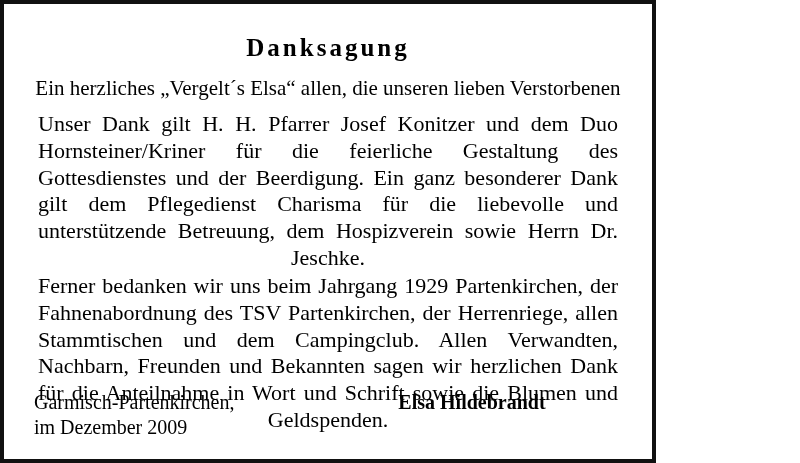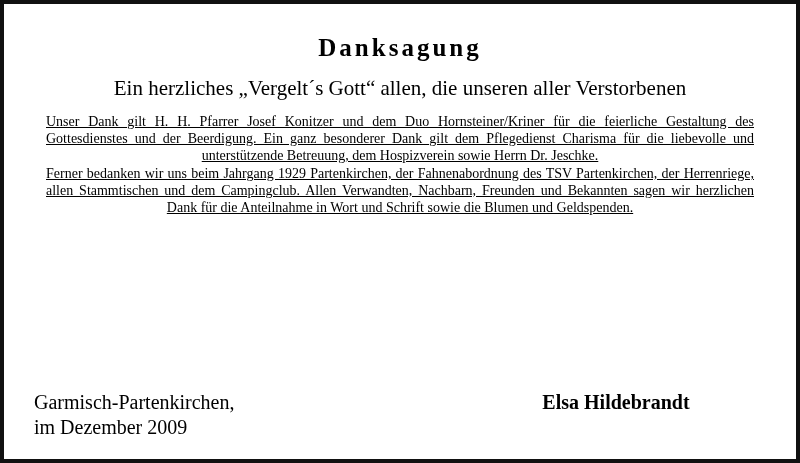--- a/index.html
+++ b/index.html
@@ -5,21 +5,21 @@
   html, body {
     margin: 0;
     padding: 0;
     background: #ffffff;
   }
   body {
     font-family: "Liberation Serif", serif;
   }
   .notice {
     position: relative;
-    width: 800px;
+    width: 656px;
     height: 463px;
     box-sizing: border-box;
     background: #ffffff;
     border: 4px solid #111111;
     overflow: hidden;
   }
   .inner {
     position: absolute;
     left: 0;
     right: 0;
@@ -46,26 +46,25 @@
     font-size: 38px;
     margin: 8px 0 10px 0;
     letter-spacing: 0.5px;
   }
   .subintro {
     text-align: center;
     font-size: 20px;
     margin: 0 0 16px 0;
   }
   .body-text {
-    font-size: 14px;
+    font-size: 22px;
     line-height: 1.22;
     text-align: justify;
     text-align-last: center;
-    margin: 12px;
-    text-decoration: underline;
+    margin: 4px;
   }
   .para {
     margin: 0 0 1px 0;
   }
   .para.center-last {
     text-align: justify;
     text-align-last: center;
   }
   .footer {
     position: absolute;
@@ -94,21 +93,21 @@
   }
 </style>
 </head>
 <body>
 
 <div class="notice">
   <div class="inner">
 
     <div class="title">Danksagung</div>
 
-    <div class="intro">Ein herzliches „Vergelt´s Gott“ allen, die unseren aller Verstorbenen</div>
+    <div class="intro">Ein herzliches „Vergelt´s Elsa“ allen, die unseren lieben Verstorbenen</div>
 
 
 
     <div class="body-text">
       <p class="para center-last">Unser Dank gilt H. H. Pfarrer Josef Konitzer und dem Duo Hornsteiner/Kriner für die feierliche Gestaltung des Gottesdienstes und der Beerdigung. Ein ganz besonderer Dank gilt dem Pflegedienst Charisma für die liebevolle und unterstützende Betreuung, dem Hospizverein sowie Herrn Dr. Jeschke.</p>
       <p class="para center-last">Ferner bedanken wir uns beim Jahrgang 1929 Partenkirchen, der Fahnenabordnung des TSV Partenkirchen, der Herrenriege, allen Stammtischen und dem Campingclub. Allen Verwandten, Nachbarn, Freunden und Bekannten sagen wir herzlichen Dank für die Anteilnahme in Wort und Schrift sowie die Blumen und Geldspenden.</p>
     </div>
 
     <div class="footer">
       <div class="footer-left">

